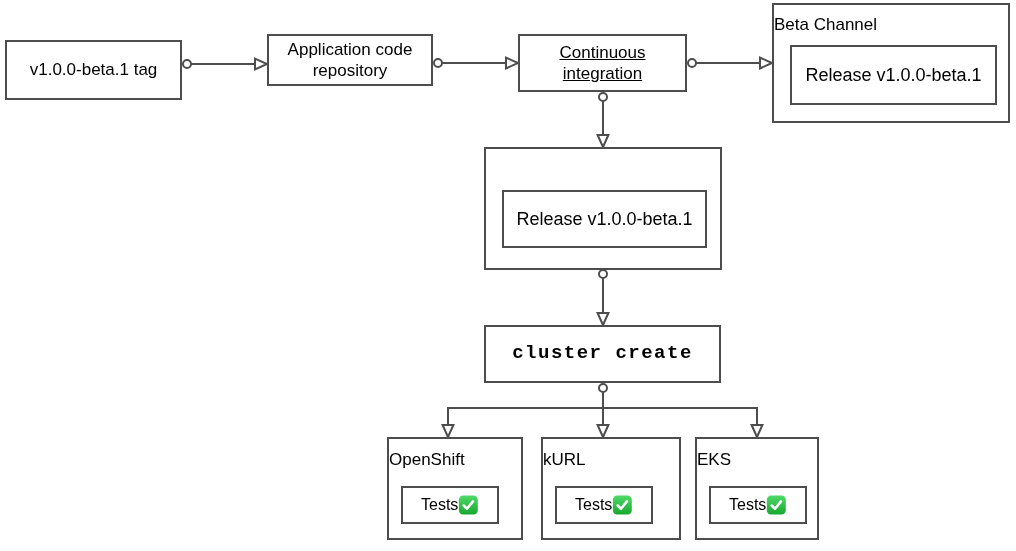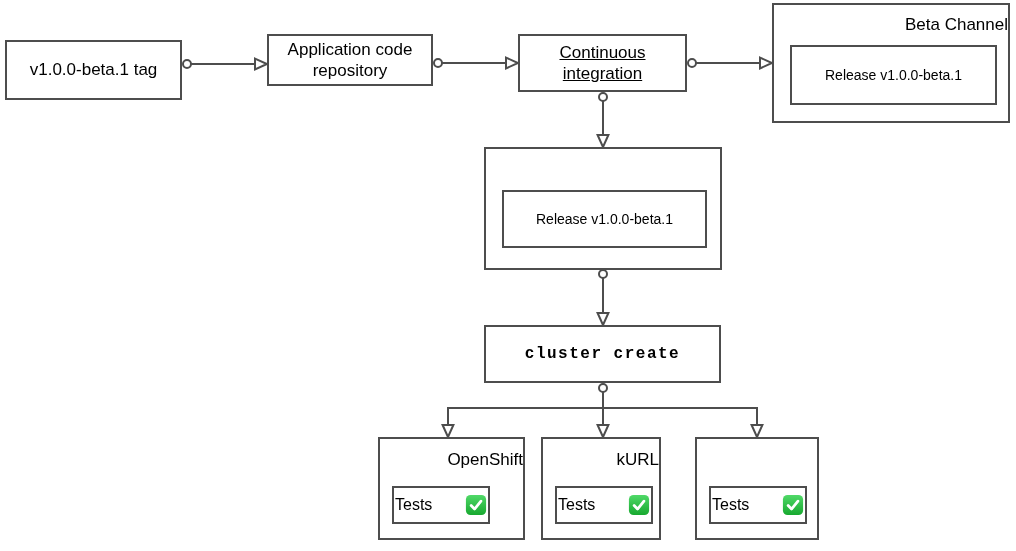--- a/index.html
+++ b/index.html
@@ -28,47 +28,47 @@
     font-size:17px;line-height:1.25;
   }
   .node .label{padding:0 6px;}
   .container-node{
     position:absolute;
     border:2px solid var(--border);
     background:#fff;
     box-sizing:border-box;
   }
   .container-title{
-    text-align:right;
+    text-align:left;
     font-size:17px;
     padding-top:10px;
   }
   .inner-node{
     position:absolute;
     border:2px solid var(--border);
     background:#fff;
     box-sizing:border-box;
     display:flex;align-items:center;justify-content:center;
-    font-size:14px;
+    font-size:18px;
   }
   .mono-node{
     font-family:"Liberation Mono","DejaVu Sans Mono",monospace;
     font-weight:bold;
-    font-size:16px;
+    font-size:19px;
     letter-spacing:1.5px;
   }
   .cluster-box .container-title{padding-top:11px;font-size:17px;}
   .tests-box{
     position:absolute;
     left:12px;top:47px;width:98px;height:38px;
     border:2px solid var(--border);
     background:#fff;
     box-sizing:border-box;
     display:flex;align-items:center;justify-content:space-between;
-    padding:0 1px;
+    padding:0 18px;
     font-size:16px;
   }
   .check-icon{width:22px;height:22px;display:block;}
 </style>
 </head>
 <body>
 
 <div class="canvas">
 
   <svg class="edges" width="1016" height="551" viewBox="0 0 1016 551">
@@ -138,55 +138,56 @@
   <div class="container-node" style="left:484px;top:147px;width:238px;height:123px;">
     <div class="inner-node" style="left:16px;top:41px;width:205px;height:58px;">
       <span>Release v1.0.0-beta.1</span>
     </div>
   </div>
 
   <div class="node mono-node" style="left:484px;top:325px;width:237px;height:58px;">
     <span class="label">cluster create</span>
   </div>
 
-  <div class="container-node cluster-box" style="left:378px;top:437px;width:147px;height:103px;">
+  <div class="container-node cluster-box" style="left:387px;top:437px;width:136px;height:103px;">
     <div class="container-title">OpenShift</div>
     <div class="tests-box">
       <span>Tests</span>
       <svg class="check-icon" viewBox="0 0 24 24">
         <defs>
           <linearGradient id="g1" x1="0" y1="0" x2="0" y2="1">
             <stop offset="0" stop-color="#50d968"></stop>
               <stop offset="1" stop-color="#17a82f"></stop>
           </linearGradient>
         </defs>
         <rect x="1" y="1" width="22" height="22" rx="5" fill="url(#g1)"></rect>
         <path d="M6.7 12.6 L10.4 16.4 L17.4 7.8" fill="none" stroke="#ffffff" stroke-width="3" stroke-linecap="round" stroke-linejoin="round"></path>
       </svg>
     </div>
   </div>
 
-  <div class="container-node cluster-box" style="left:541px;top:437px;width:120px;height:103px;">
+  <div class="container-node cluster-box" style="left:541px;top:437px;width:140px;height:103px;">
     <div class="container-title">kURL</div>
     <div class="tests-box">
       <span>Tests</span>
       <svg class="check-icon" viewBox="0 0 24 24">
         <defs>
           <linearGradient id="g2" x1="0" y1="0" x2="0" y2="1">
             <stop offset="0" stop-color="#50d968"></stop>
               <stop offset="1" stop-color="#17a82f"></stop>
           </linearGradient>
         </defs>
         <rect x="1" y="1" width="22" height="22" rx="5" fill="url(#g2)"></rect>
         <path d="M6.7 12.6 L10.4 16.4 L17.4 7.8" fill="none" stroke="#ffffff" stroke-width="3" stroke-linecap="round" stroke-linejoin="round"></path>
       </svg>
     </div>
   </div>
 
   <div class="container-node cluster-box" style="left:695px;top:437px;width:124px;height:103px;">
+    <div class="container-title">EKS</div>
     <div class="tests-box">
       <span>Tests</span>
       <svg class="check-icon" viewBox="0 0 24 24">
         <defs>
           <linearGradient id="g3" x1="0" y1="0" x2="0" y2="1">
             <stop offset="0" stop-color="#50d968"></stop>
               <stop offset="1" stop-color="#17a82f"></stop>
           </linearGradient>
         </defs>
         <rect x="1" y="1" width="22" height="22" rx="5" fill="url(#g3)"></rect>

